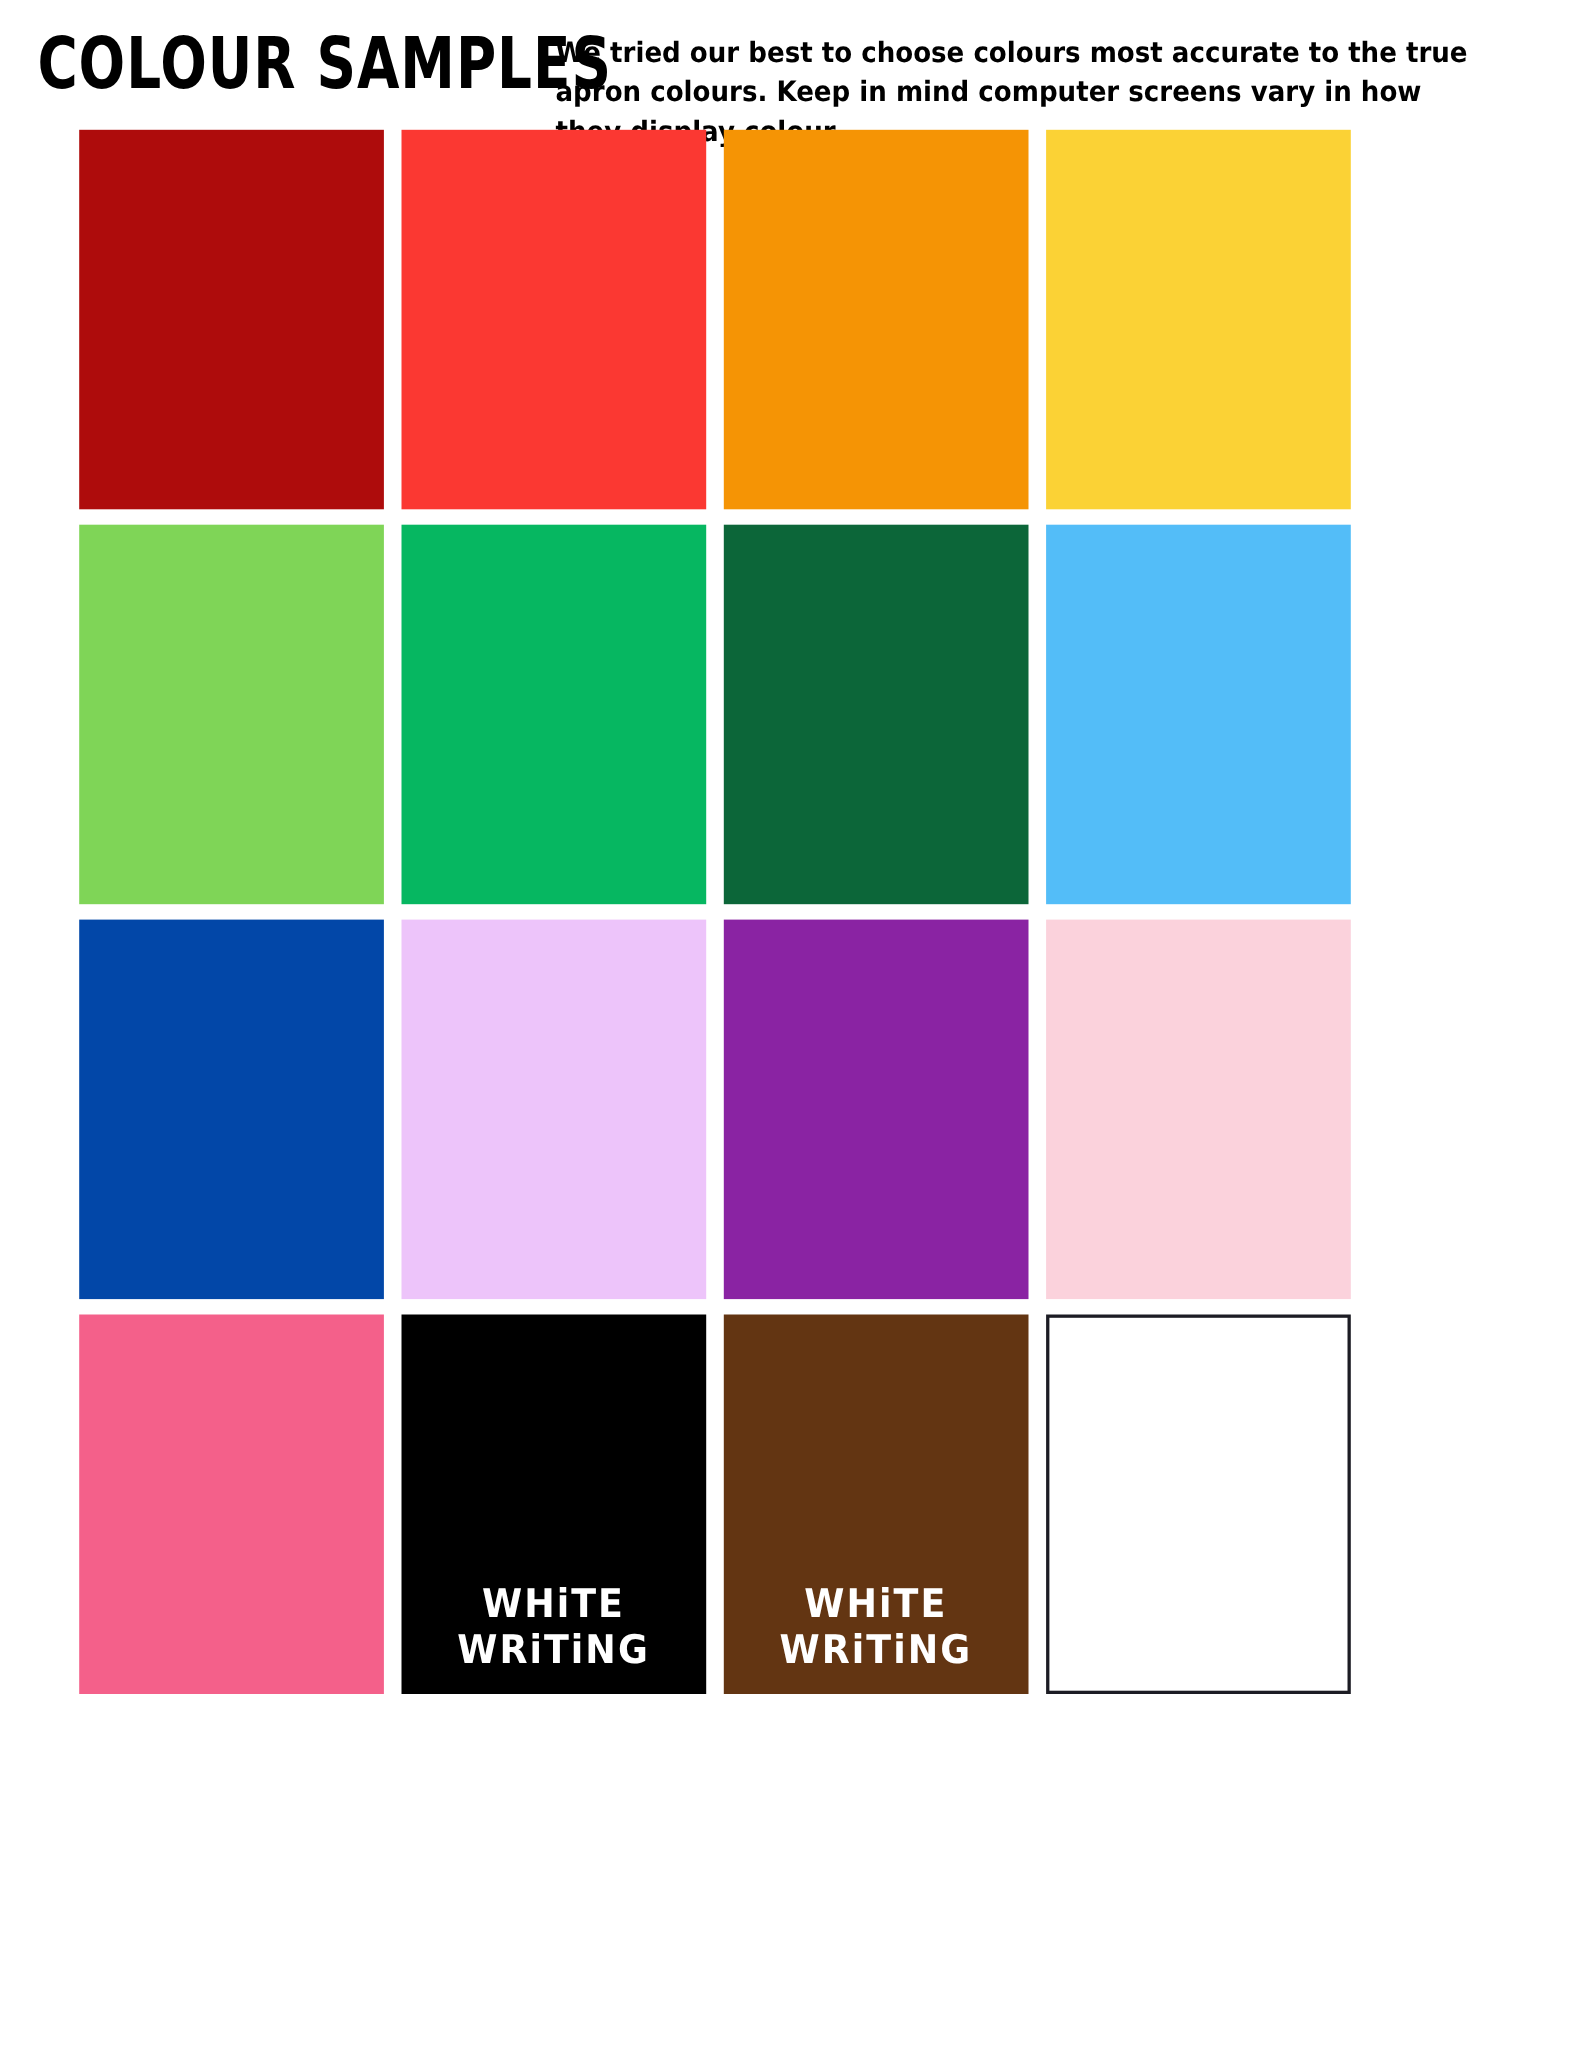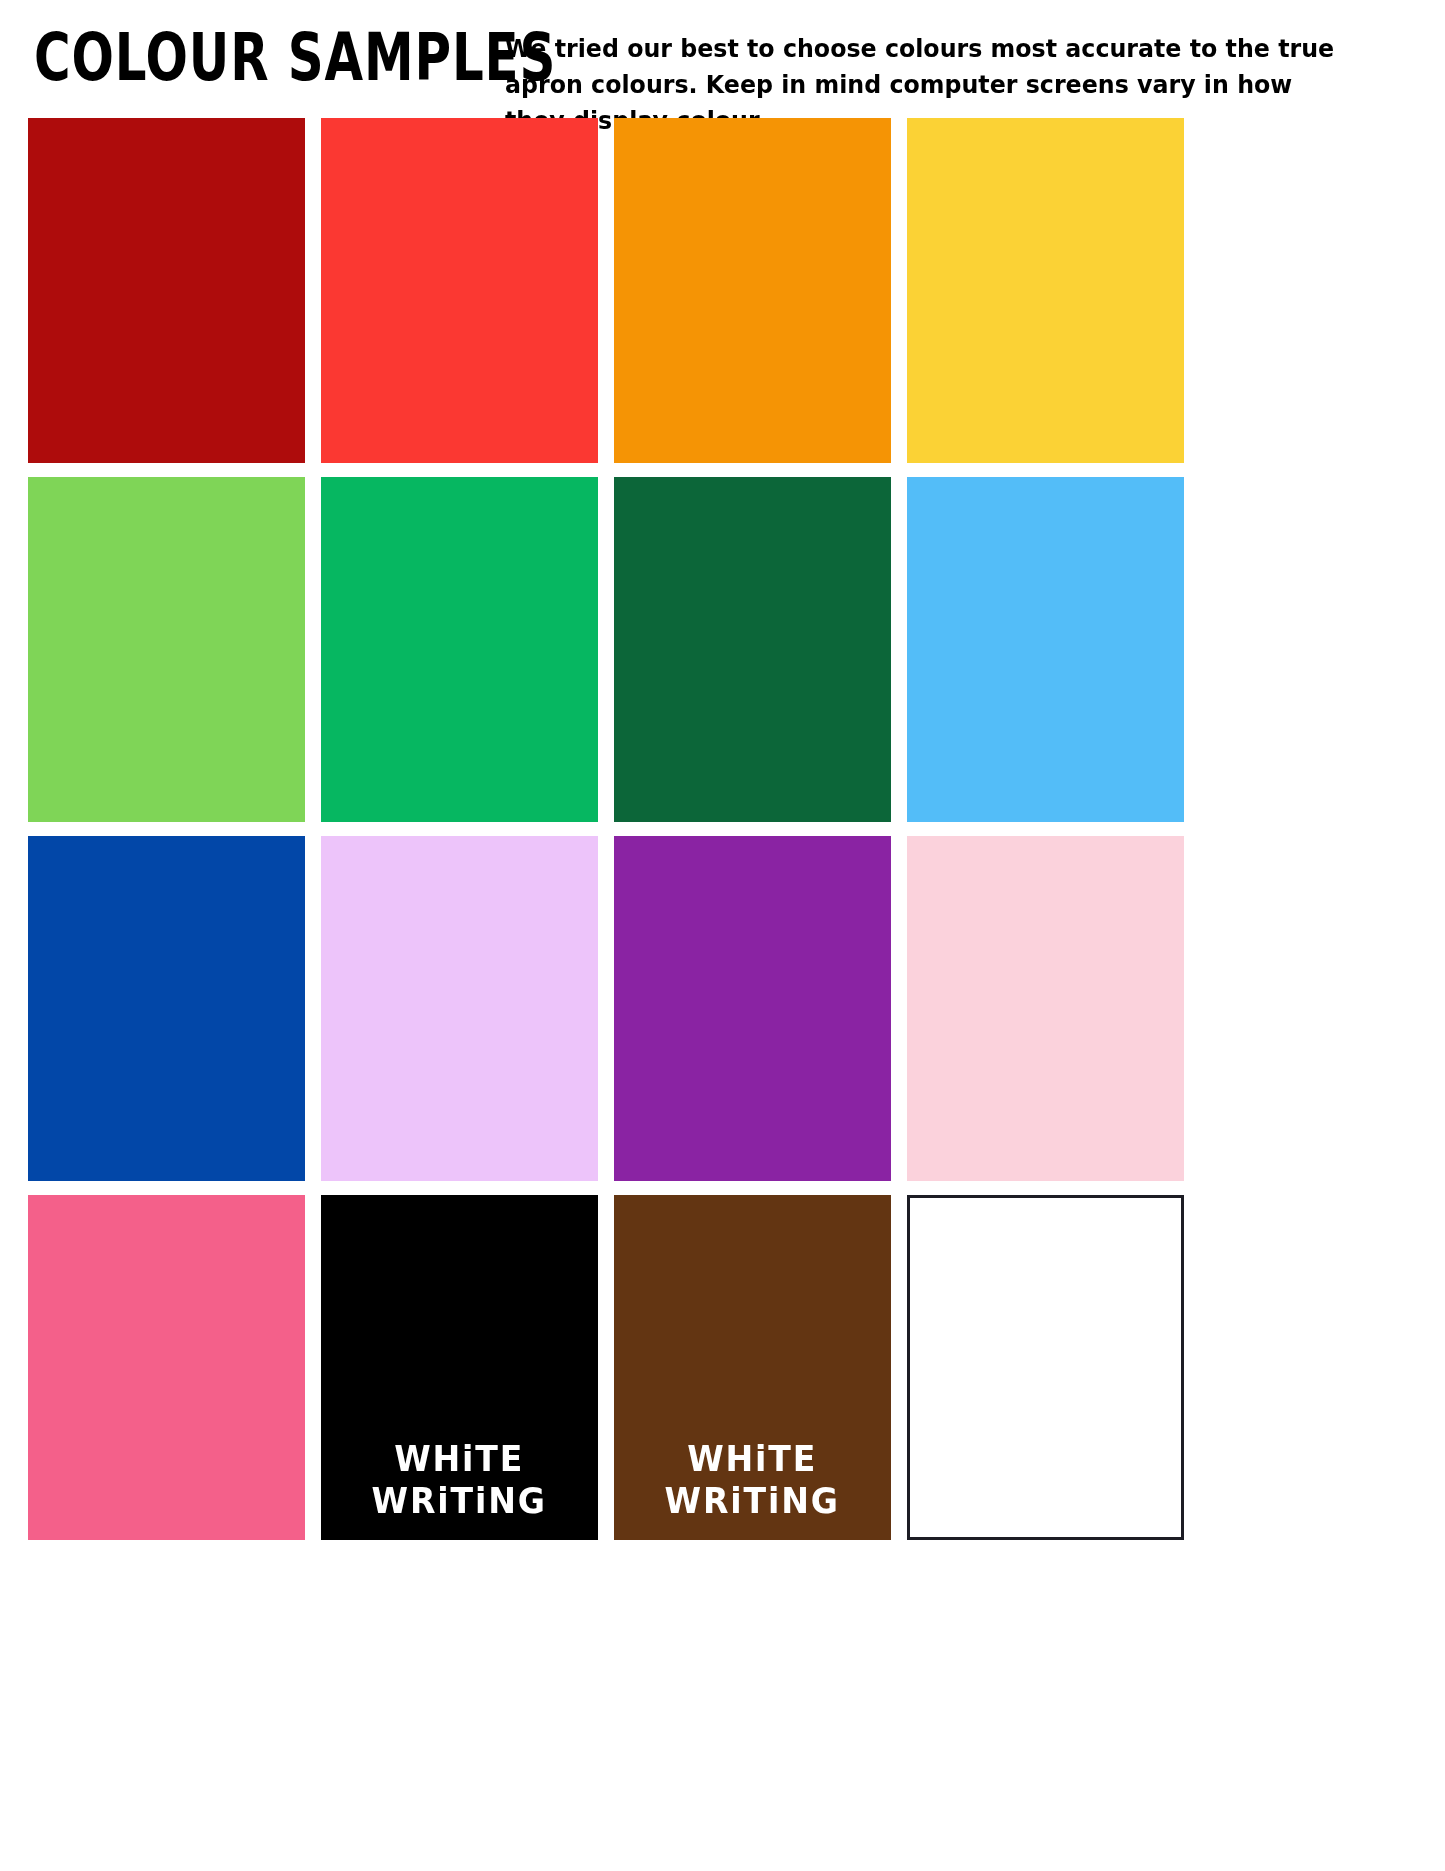--- a/index.html
+++ b/index.html
@@ -73,20 +73,21 @@
   .swatch {
     position: relative;
     width: 277px;
     height: 345px;
     display: flex;
     flex-direction: column;
     align-items: center;
     justify-content: flex-end;
     padding-bottom: 18px;
     overflow: hidden;
+    margin-left: 44px;
   }
 
   .swatch.bordered {
     border: 3px solid #1c1c24;
   }
 
   .swatch-label {
     font-family: "DejaVu Sans", sans-serif;
     font-weight: 700;
     font-size: 36px;

